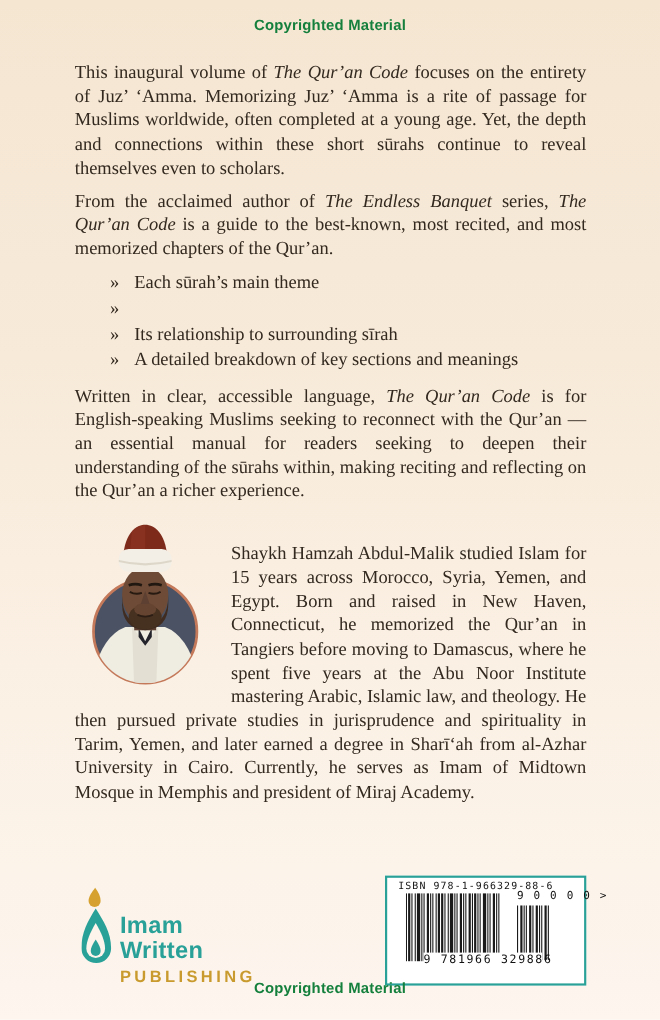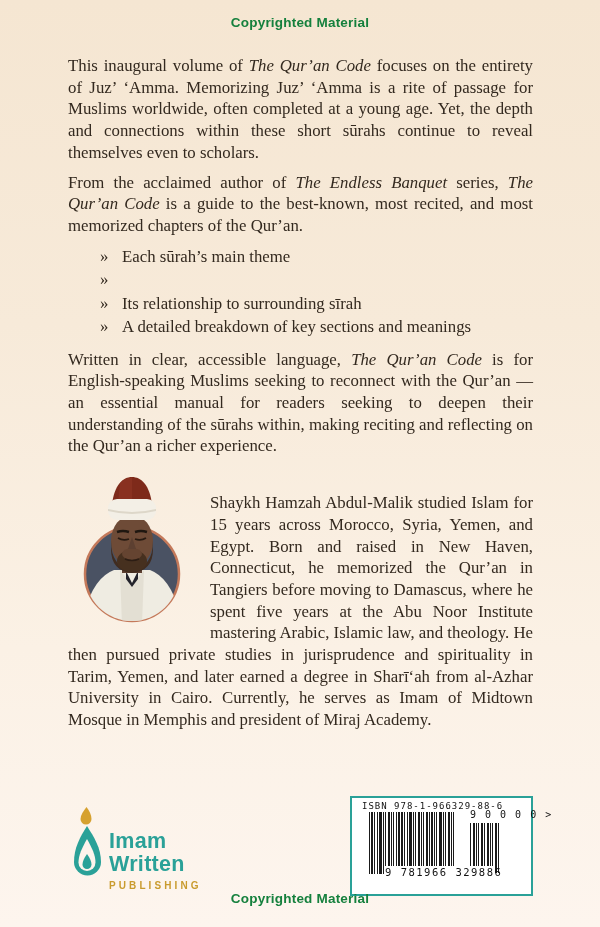--- a/index.html
+++ b/index.html
@@ -61,21 +61,21 @@
     position:absolute; left:74px; top:806px;
     display:flex; align-items:flex-start;
     font-family:"Liberation Sans", sans-serif;
   }
   .logo-text { margin-left:7px; padding-top:24px; }
   .logo-name {
     color:#2aa198; font-size:21.5px; font-weight:700;
     line-height:23px; letter-spacing:.3px;
   }
   .logo-sub {
-    color:#c99b2e; font-size:10px; font-weight:700;
+    color:#c99b2e; font-size:15px; font-weight:700;
     letter-spacing:3.1px; margin-top:4px;
   }
 
   
   .barcode-box {
     position:absolute; left:350px; top:796px;
     width:183px; height:100px;
     background:#ffffff;
     border:2px solid #2aa198;
   }

